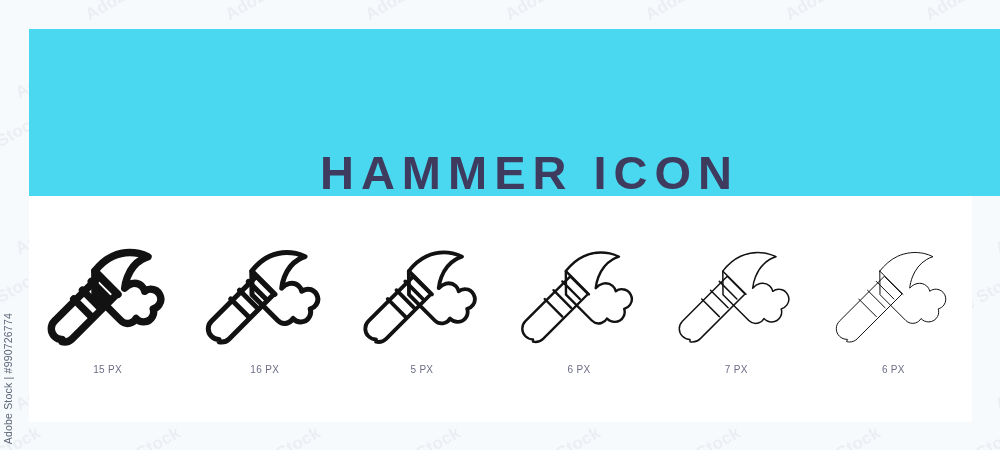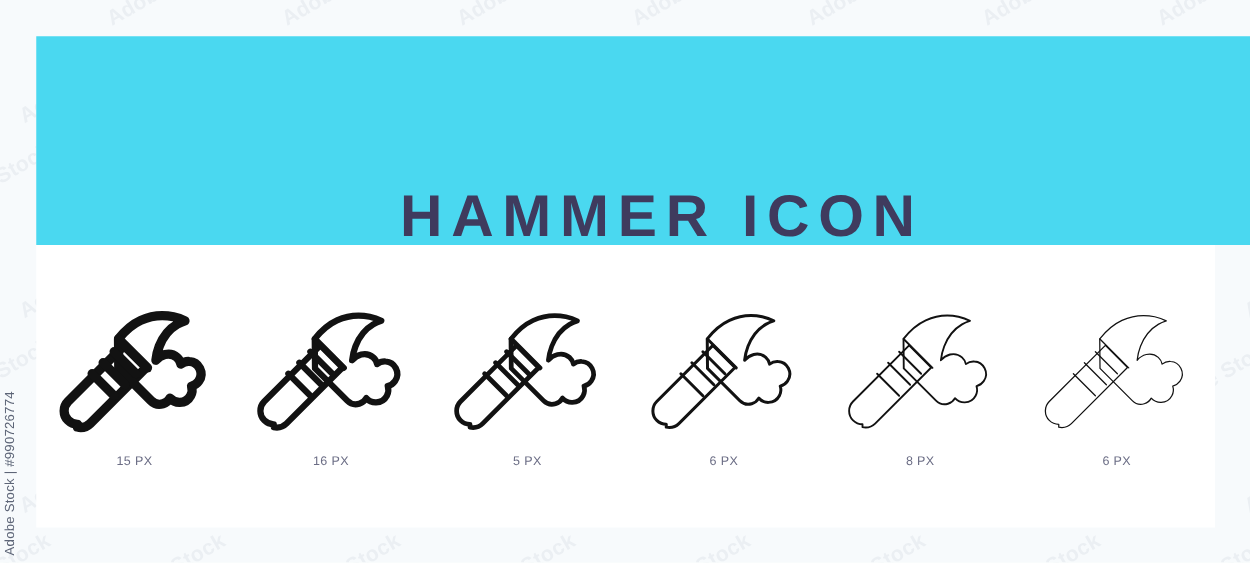--- a/index.html
+++ b/index.html
@@ -266,21 +266,21 @@
           <svg viewBox="0 0 122 110" class="icon-art">
             <g fill="none" stroke="#121212" stroke-width="1.5" stroke-linecap="round" stroke-linejoin="round">
               <path d="M 15.0 103.4 C 9.1 103.4 4.3 98.6 4.3 92.7 C 4.3 89.9 5.4 87.2 7.4 85.2 L 52.3 40.3 L 70.0 58.0 L 25.1 102.9 C 23.1 104.9 20.4 106.0 17.6 106.0 C 16.7 106.0 15.8 105.9 15.0 105.7 Z"></path>
               <path d="M 47.8 35.1 C 52.6 29.0 58.6 23.5 65.6 20.3 C 73.8 16.5 83.2 15.6 91.8 17.4 C 95.0 18.1 98.1 19.2 101.0 20.7 C 98.8 21.4 96.6 22.3 94.6 23.5 C 87.9 27.4 83.2 33.8 80.4 41.0 C 79.0 44.6 78.1 48.4 77.7 52.2 C 79.6 50.0 82.1 48.3 85.0 47.6 C 88.4 46.8 92.0 47.6 94.6 49.9 C 96.2 51.3 97.3 53.2 97.7 55.3 C 99.6 53.8 102.0 53.0 104.5 53.2 C 108.0 53.4 111.1 55.5 112.7 58.6 C 114.4 61.9 114.1 65.9 112.0 68.9 C 110.6 70.9 108.5 72.3 106.2 72.9 C 107.0 75.4 106.8 78.2 105.5 80.6 C 103.8 83.8 100.5 85.8 96.9 85.9 C 93.9 86.0 91.0 84.7 89.0 82.5 C 87.8 84.7 85.8 86.3 83.4 87.0 C 80.0 88.0 76.3 87.0 73.8 84.5 L 48.0 58.7 L 47.8 35.1 Z"></path>
               <path d="M 47.9 35.2 L 71.0 58.3"></path>
               <path d="M 44.3 45.4 L 61.9 63.0"></path>
               <path d="M 35.5 54.2 L 53.1 71.8"></path>
               <path d="M 26.7 63.0 L 44.3 80.6"></path>
             </g>
           </svg>
-          <div class="icon-label" style="color: rgb(107, 109, 133);">8 PX</div>
+          <div class="icon-label" style="color: rgb(107, 109, 133);">7 PX</div>
         </div>
         <div class="icon-cell">
           <svg viewBox="0 0 122 110" class="icon-art">
             <g fill="none" stroke="#121212" stroke-width="1" stroke-linecap="round" stroke-linejoin="round">
               <path d="M 15.0 103.4 C 9.1 103.4 4.3 98.6 4.3 92.7 C 4.3 89.9 5.4 87.2 7.4 85.2 L 52.3 40.3 L 70.0 58.0 L 25.1 102.9 C 23.1 104.9 20.4 106.0 17.6 106.0 C 16.7 106.0 15.8 105.9 15.0 105.7 Z"></path>
               <path d="M 47.8 35.1 C 52.6 29.0 58.6 23.5 65.6 20.3 C 73.8 16.5 83.2 15.6 91.8 17.4 C 95.0 18.1 98.1 19.2 101.0 20.7 C 98.8 21.4 96.6 22.3 94.6 23.5 C 87.9 27.4 83.2 33.8 80.4 41.0 C 79.0 44.6 78.1 48.4 77.7 52.2 C 79.6 50.0 82.1 48.3 85.0 47.6 C 88.4 46.8 92.0 47.6 94.6 49.9 C 96.2 51.3 97.3 53.2 97.7 55.3 C 99.6 53.8 102.0 53.0 104.5 53.2 C 108.0 53.4 111.1 55.5 112.7 58.6 C 114.4 61.9 114.1 65.9 112.0 68.9 C 110.6 70.9 108.5 72.3 106.2 72.9 C 107.0 75.4 106.8 78.2 105.5 80.6 C 103.8 83.8 100.5 85.8 96.9 85.9 C 93.9 86.0 91.0 84.7 89.0 82.5 C 87.8 84.7 85.8 86.3 83.4 87.0 C 80.0 88.0 76.3 87.0 73.8 84.5 L 48.0 58.7 L 47.8 35.1 Z"></path>
               <path d="M 47.9 35.2 L 71.0 58.3"></path>
               <path d="M 44.3 45.4 L 61.9 63.0"></path>
               <path d="M 35.5 54.2 L 53.1 71.8"></path>
               <path d="M 26.7 63.0 L 44.3 80.6"></path>

